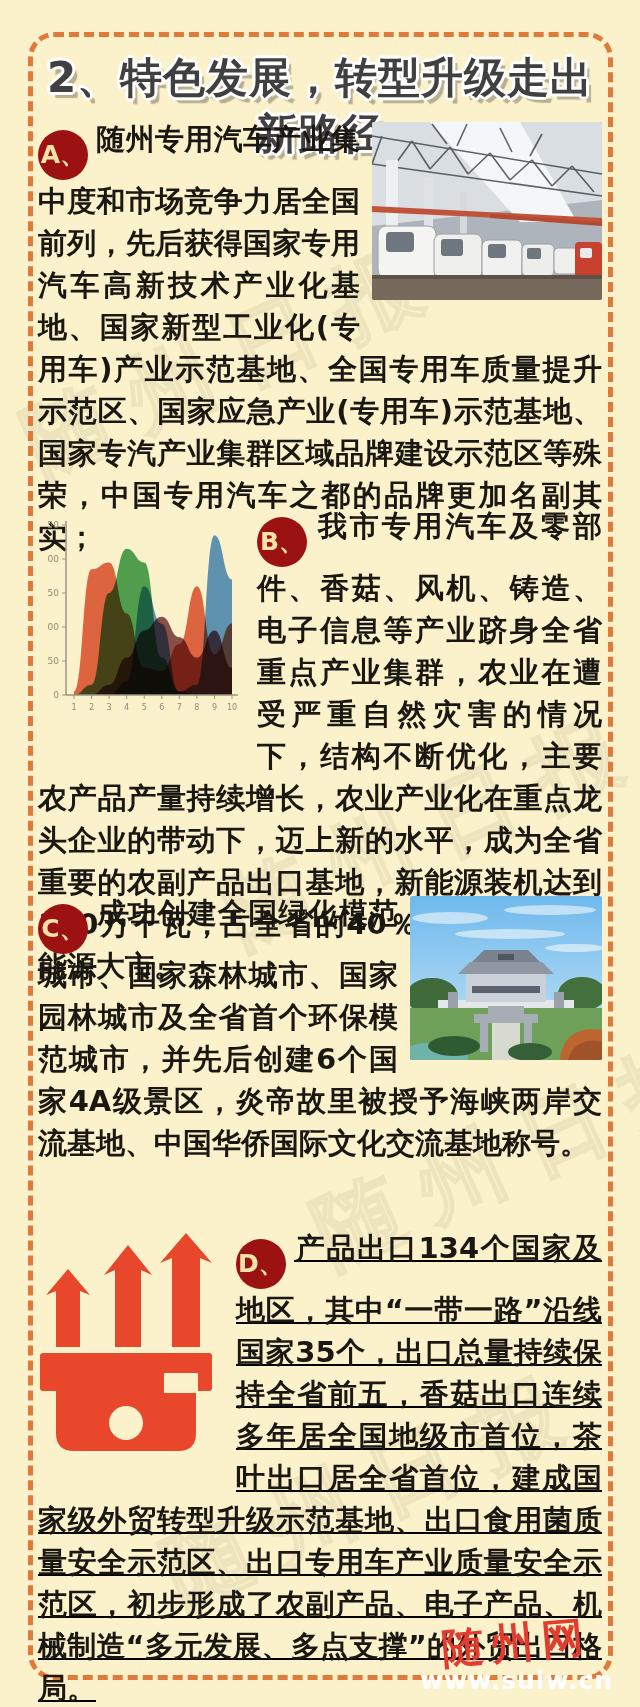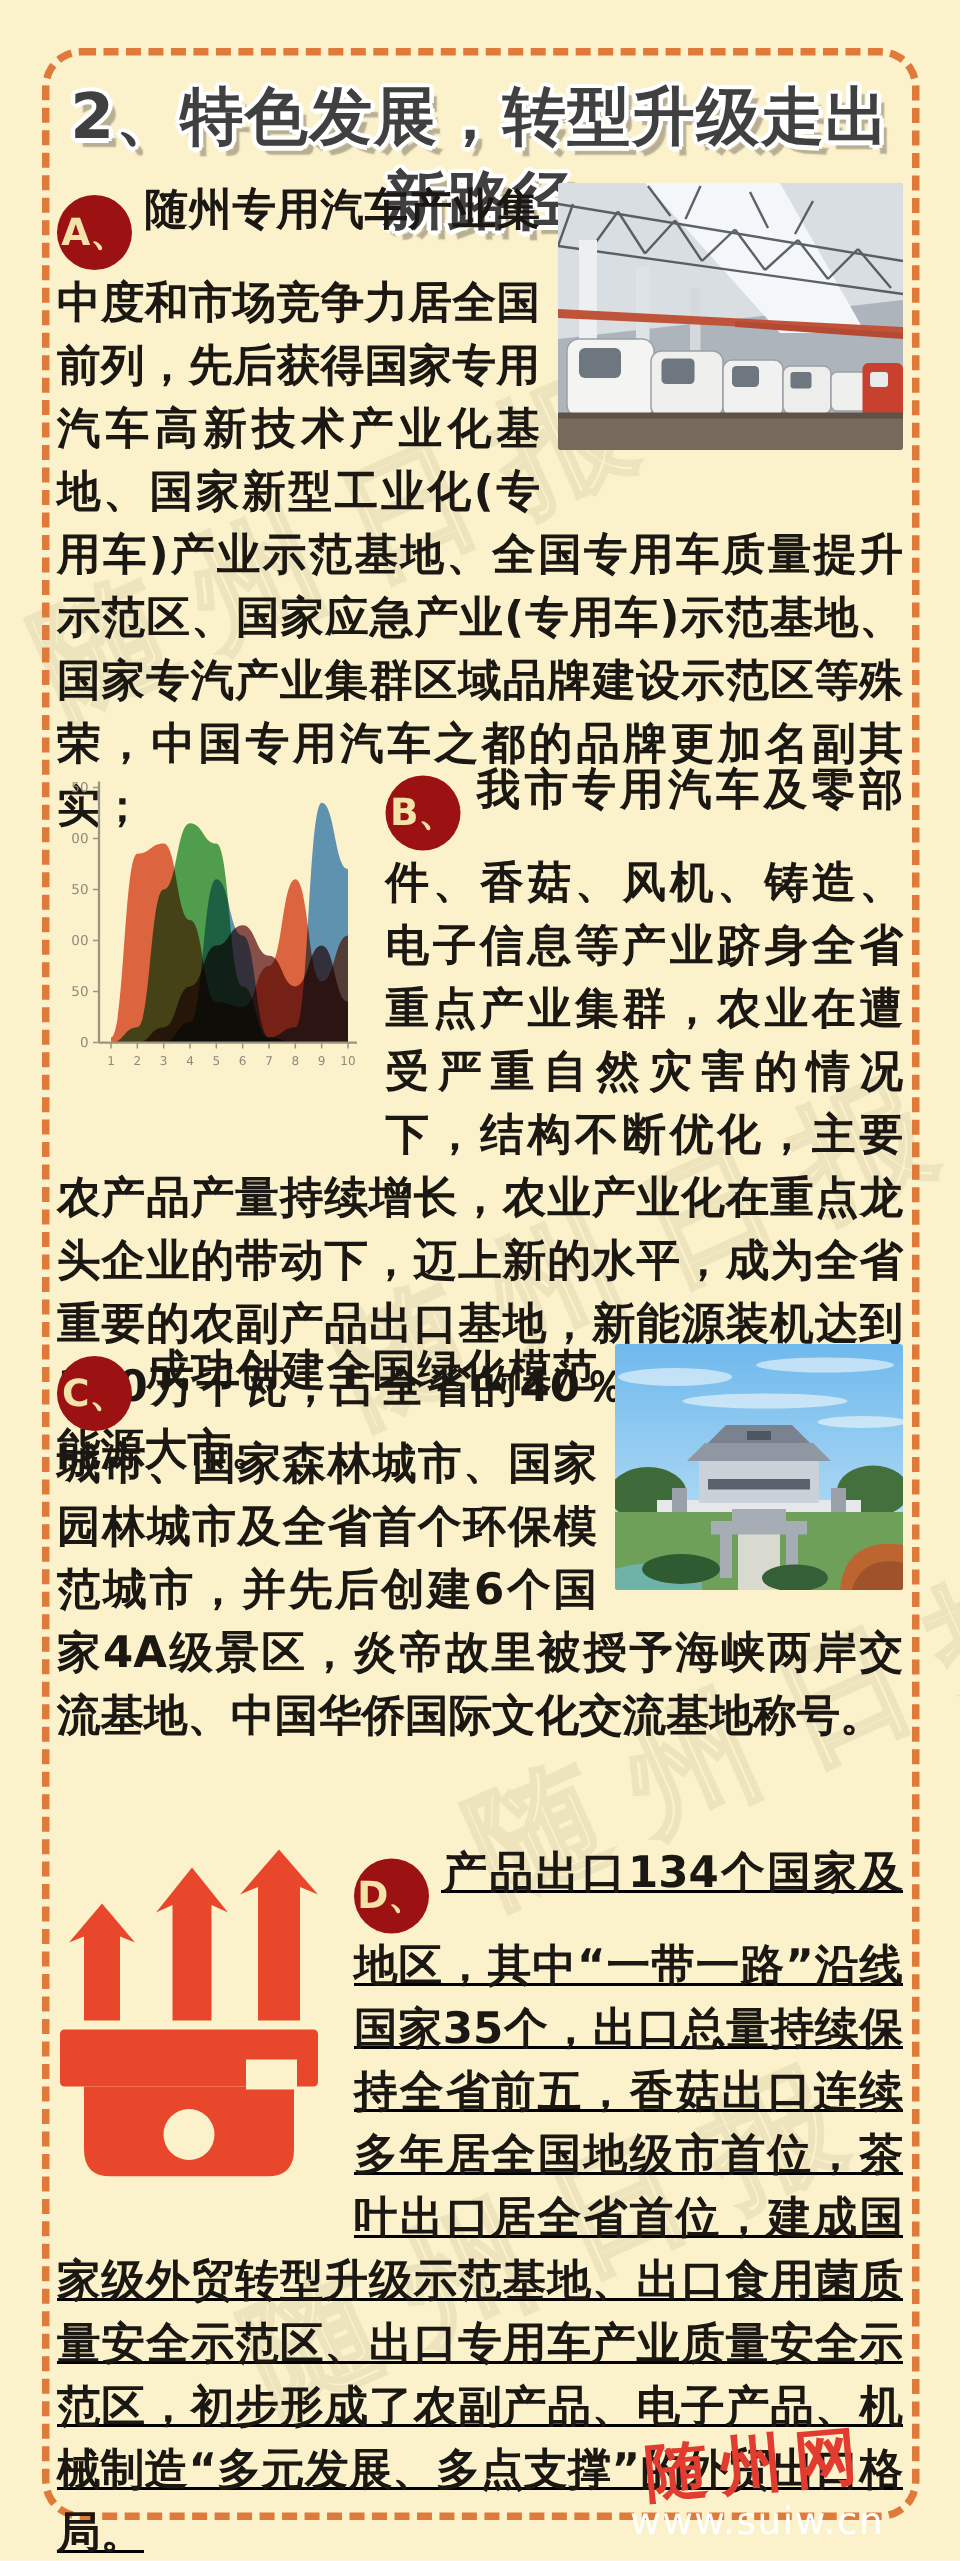--- a/index.html
+++ b/index.html
@@ -49,21 +49,21 @@
   }
   .wm-1{top:300px;left:10px;}
   .wm-2{top:770px;left:210px;}
   .wm-3{top:1090px;left:300px;}
   .wm-4{top:1430px;left:150px;}
   .site-mark{position:absolute;left:420px;top:1620px;text-align:center;pointer-events:none;}
   .site-name{
     color:#E23B2F;font-size:42px;font-weight:bold;letter-spacing:8px;
     transform:rotate(-5deg);line-height:1.1;
   }
-  .site-url{color:#FFFFFF;font-size:25px;font-weight:normal;letter-spacing:1px;}
+  .site-url{color:#FFFFFF;font-size:25px;font-weight:bold;letter-spacing:1px;}
 </style>
 </head>
 <body>
 
 <div class="wm wm-1">随州日报</div>
 <div class="wm wm-2">随州日报</div>
 <div class="wm wm-3">随州日报</div>
 <div class="wm wm-4">随州日报</div>
 
 <div class="border-frame"></div>

